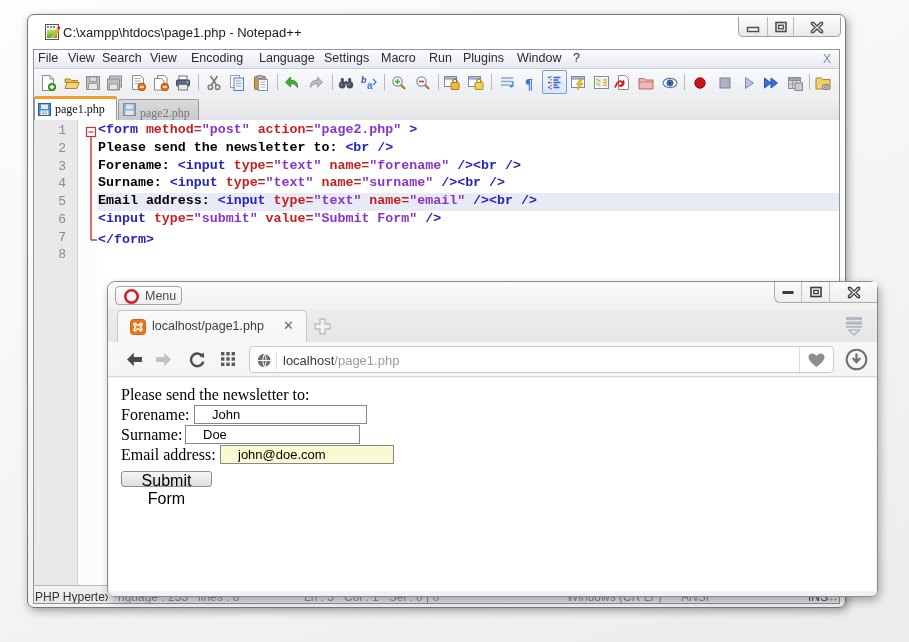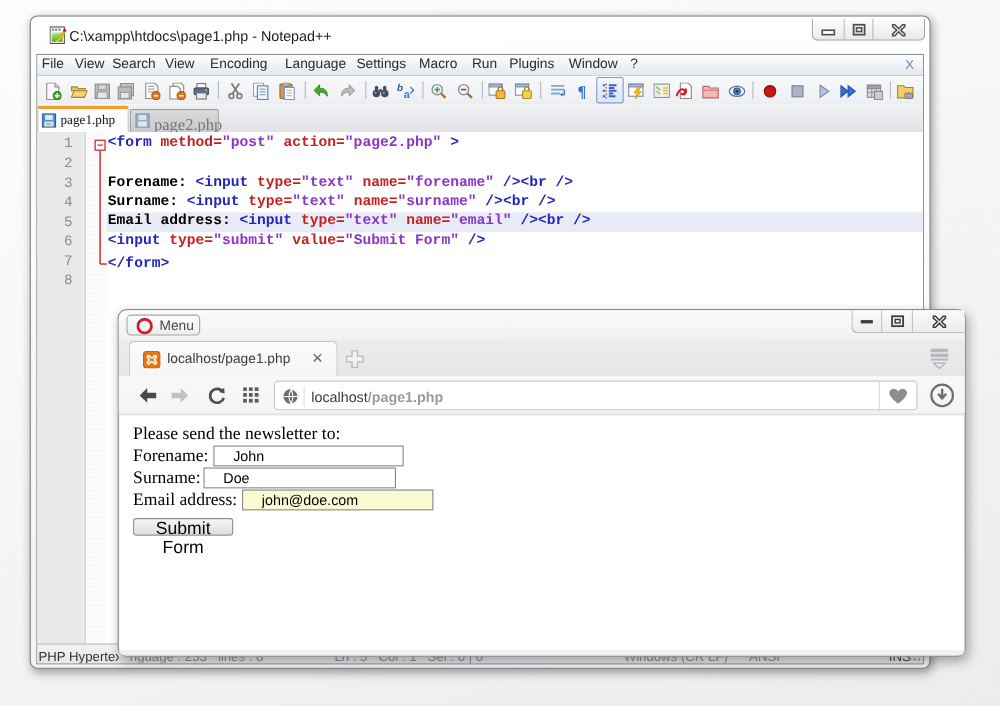--- a/index.html
+++ b/index.html
@@ -48,21 +48,21 @@
 
 #npp-tabs { position:absolute; left:0; right:0; top:45px; height:25px;
   background:linear-gradient(180deg,#f0f1f3,#e2e3e6);font-family:Liberation Serif, serif; }
 .tab1 { position:absolute; left:0px; top:1px; width:83px; height:24px;
   background:#fdfdfd; border:1px solid #989898; border-bottom:none;
   border-top:3px solid #f79b2e; border-radius:2px 2px 0 0; z-index:2; }
 .tab2 { position:absolute; left:84px; top:4px; width:81px; height:21px;
   background:linear-gradient(180deg,#d9dadc,#c9cacd); border:1px solid #9a9a9a; border-bottom:none;
   border-radius:2px 2px 0 0; }
 .tab1 .tl { position:absolute; left:20px; top:3px; font-size:12px; color:#111; }
-.tab2 .tl { position:absolute; left:21px; top:6px; font-size:15px; color:#767676; }
+.tab2 .tl { position:absolute; left:21px; top:6px; font-size:12px; color:#767676; }
 
 
 #npp-edit { position:absolute; left:0; right:0; top:70px; bottom:18px; background:#fff; font-family:"Liberation Mono",monospace; }
 #gutter { position:absolute; left:0; top:0; bottom:0; width:44px; background:#e9e9e9; border-right:1px solid #d0d0d0; }
 #gutter .ln { position:absolute; right:11px; font-size:13px; color:#888c90; width:30px; text-align:right; }
 #foldm { position:absolute; left:45px; top:0; bottom:0; width:18px;
   background-image:radial-gradient(#e2e2e2 22%, transparent 24%);
   background-size:4px 4px; background-color:#fcfcfc; }
 #code { position:absolute; left:63px; top:0; right:0; bottom:0; }
 .cl { position:absolute; left:0; right:0; height:17.75px; padding-left:1px; font-size:13.3px; font-weight:bold; white-space:pre; color:#000; }
@@ -103,21 +103,21 @@
   background:linear-gradient(180deg,#fafafa,#f6f6f7);
   border:1px solid #c6c6c8; border-bottom:none; border-radius:5px 5px 0 0; }
 #op-tab .tt { position:absolute; left:34px; top:8px; font-size:12.5px; color:#3c3c3c; }
 #op-tab .tx { position:absolute; right:12px; top:7px; font-size:13px; color:#666; }
 
 #op-toolbar { position:absolute; left:0; right:0; top:60px; height:35px;
   background:linear-gradient(180deg,#f8f8f9,#f4f4f5); border-bottom:1px solid #d9d9db; }
 #op-addr { position:absolute; left:141px; top:4px; width:585px; height:27px;
   background:#fff; border:1px solid #c9c9cb; border-radius:4px; }
 #op-addr .u1 { position:absolute; left:33px; top:6px; font-size:13px; color:#3a3a3a; }
-#op-addr .u1 b { font-weight:bold; color:#9b9b9b; }
+#op-addr .u1 b { font-weight:normal; color:#9b9b9b; }
 #op-addr .sep { position:absolute; left:26px; top:4px; width:1px; height:19px; background:#e0e0e0; }
 #op-addr .hsep { position:absolute; right:33px; top:0px; width:1px; height:27px; background:#dcdcdc; }
 
 #op-content { position:absolute; left:1px; right:1px; top:96px; bottom:5px; background:#fff; }
 #op-bottom { position:absolute; left:0; right:0; bottom:0; height:5px;
   background:rgba(240,240,241,0.82); border-radius:0 0 8px 8px; }
 
 
 #form { position:absolute; left:12px; top:3px; font-family:"Liberation Serif",serif; font-size:16px; color:#000; }
 .frow { position:absolute; white-space:nowrap; }
@@ -387,20 +387,21 @@
       </div>
       <div id="foldm"></div>
       <svg id="foldline" style="left:49px;top:0" width="18" height="130" viewBox="0 0 18 130">
         <rect x="3.5" y="7.5" width="9" height="9" fill="#fff" stroke="#c33" stroke-width="1.2"></rect>
         <line x1="5.5" y1="12" x2="10.5" y2="12" stroke="#c33" stroke-width="1.2"></line>
         <line x1="8" y1="16.5" x2="8" y2="120" stroke="#c33" stroke-width="1.4"></line>
         <line x1="8" y1="120" x2="14" y2="120" stroke="#c33" stroke-width="1.4"></line>
       </svg>
       <div id="code">
         <div class="cl" style="top:2px"><span class="tg">&lt;form</span> <span class="at">method=</span><span class="vl">"post"</span> <span class="at">action=</span><span class="vl">"page2.php"</span> <span class="tg">&gt;</span></div>
+        <div class="cl" style="top:19.75px">Please send the newsletter to: <span class="tg">&lt;br /&gt;</span></div>
         <div class="cl" style="top:37.5px">Forename: <span class="tg">&lt;input</span> <span class="at">type=</span><span class="vl">"text"</span> <span class="at">name=</span><span class="vl">"forename"</span> <span class="tg">/&gt;&lt;br /&gt;</span></div>
         <div class="cl" style="top:55.25px">Surname: <span class="tg">&lt;input</span> <span class="at">type=</span><span class="vl">"text"</span> <span class="at">name=</span><span class="vl">"surname"</span> <span class="tg">/&gt;&lt;br /&gt;</span></div>
         <div class="cl hl" style="top:73px">Email address: <span class="tg">&lt;input</span> <span class="at">type=</span><span class="vl">"text"</span> <span class="at">name=</span><span class="vl">"email"</span> <span class="tg">/&gt;&lt;br /&gt;</span></div>
         <div class="cl" style="top:90.75px"><span class="tg">&lt;input</span> <span class="at">type=</span><span class="vl">"submit"</span> <span class="at">value=</span><span class="vl">"Submit Form"</span> <span class="tg">/&gt;</span></div>
         <div class="cl" style="top:112px"><span class="tg">&lt;/form&gt;</span></div>
       </div>
     </div>
     <div id="npp-status">
       <span style="left:1px;width:73px;overflow:hidden;display:inline-block">PHP Hypertext Preprocessor file</span>
       <span class="blr" style="left:84px">nguage : 253   lines : 8</span>

